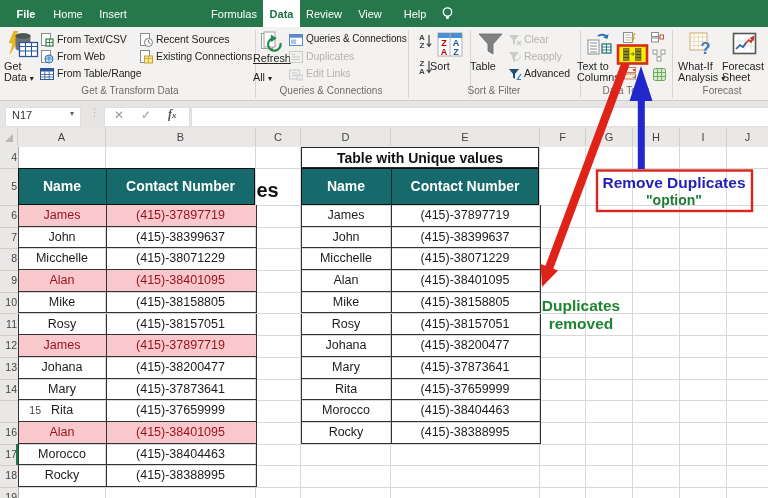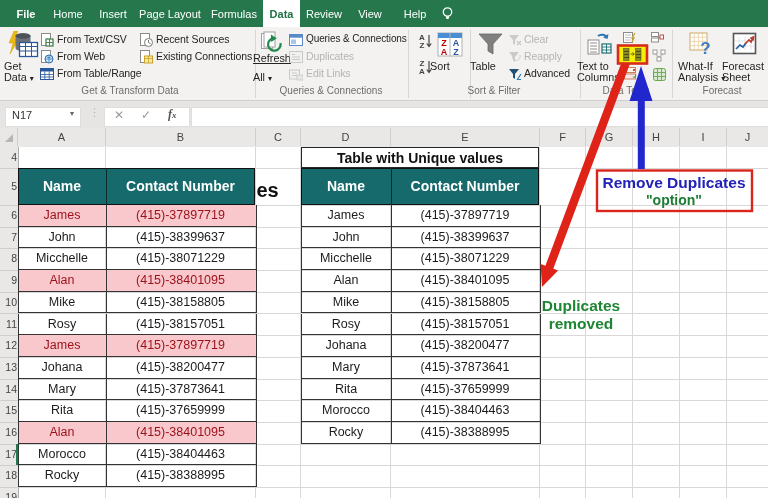--- a/index.html
+++ b/index.html
@@ -31,21 +31,20 @@
 
 .cell{position:absolute;text-align:center;font-size:12.5px;color:#1c1c1c;white-space:nowrap;}
 .pinkbg{background:#f8c8cd;color:#9c1018;}
 </style>
 </head>
 <body>
 <div class="abs" id="tabbar">
   <div class="tab" style="left:8px;width:36px;font-weight:bold;">File</div>
   <div class="tab" style="left:48px;width:40px;">Home</div>
   <div class="tab" style="left:93px;width:40px;">Insert</div>
-  <div class="tab" style="left:136px;width:68px;">Page Layout</div>
   <div class="tab" style="left:206px;width:56px;">Formulas</div>
   <div class="tab" id="tab-data" style="left:263px;width:37px;">Data</div>
   <div class="tab" style="left:302px;width:44px;">Review</div>
   <div class="tab" style="left:350px;width:40px;">View</div>
   <div class="tab" style="left:396px;width:38px;">Help</div>
   <svg style="position:absolute;left:440px;top:6px;" width="15" height="16" viewBox="0 0 15 16">
     <circle cx="7.5" cy="6" r="4.2" fill="none" stroke="#fff" stroke-width="1.3"></circle>
     <path d="M5.8 10.2 L9.2 10.2 L8.6 13 L6.4 13 Z" fill="#fff"></path>
   </svg>
 </div>
@@ -284,21 +283,21 @@
 <div class="rhd" style="top:21px;height:37px;line-height:37px;border-bottom:1px solid #cfcecd;">5</div>
 <div class="rhd" style="top:58.0px;height:21.7px;line-height:21.7px;border-bottom:1px solid #cfcecd;">6</div>
 <div class="rhd" style="top:79.7px;height:21.7px;line-height:21.7px;border-bottom:1px solid #cfcecd;">7</div>
 <div class="rhd" style="top:101.4px;height:21.7px;line-height:21.7px;border-bottom:1px solid #cfcecd;">8</div>
 <div class="rhd" style="top:123.1px;height:21.7px;line-height:21.7px;border-bottom:1px solid #cfcecd;">9</div>
 <div class="rhd" style="top:144.8px;height:21.7px;line-height:21.7px;border-bottom:1px solid #cfcecd;">10</div>
 <div class="rhd" style="top:166.5px;height:21.7px;line-height:21.7px;border-bottom:1px solid #cfcecd;">11</div>
 <div class="rhd" style="top:188.2px;height:21.7px;line-height:21.7px;border-bottom:1px solid #cfcecd;">12</div>
 <div class="rhd" style="top:209.9px;height:21.7px;line-height:21.7px;border-bottom:1px solid #cfcecd;">13</div>
 <div class="rhd" style="top:231.6px;height:21.7px;line-height:21.7px;border-bottom:1px solid #cfcecd;">14</div>
-<div class="rhd" style="top:253.3px;height:21.7px;line-height:21.7px;border-bottom:1px solid #cfcecd;">15</div>
+<div class="rhd" style="top:253.3px;height:21.7px;line-height:21.7px;border-bottom:1px solid #cfcecd;padding-left:24px;">15</div>
 <div class="rhd" style="top:275.0px;height:21.7px;line-height:21.7px;border-bottom:1px solid #cfcecd;">16</div>
 <div class="rhd" style="top:296.7px;height:21.7px;line-height:21.7px;border-bottom:1px solid #cfcecd;">17</div>
 <div style="position:absolute;left:16px;top:296.7px;width:2px;height:21.7px;background:#1e7c4e;"></div>
 <div class="rhd" style="top:318.4px;height:21.7px;line-height:21.7px;border-bottom:1px solid #cfcecd;">18</div>
 <div class="rhd" style="top:340.1px;height:21.7px;line-height:21.7px;border-bottom:1px solid #cfcecd;">19</div>
 </div>
 <div style="position:absolute;left:18px;top:0;width:237px;">
 <div style="position:absolute;left:0;top:0;width:235px;height:19px;border:1px solid #262626;background:#fff;text-align:center;font-weight:bold;font-size:20px;line-height:20px;color:#111;white-space:nowrap;margin-top:32px;">Table with Duplicate values</div>
 <div style="position:absolute;left:0;top:21px;width:237px;height:37px;background:#166a6b;border:1px solid #111;box-sizing:border-box;"></div>
 <div class="cell" style="left:0;top:21px;width:88px;height:37px;line-height:37px;color:#fff;font-weight:bold;font-size:14px;">Name</div>

